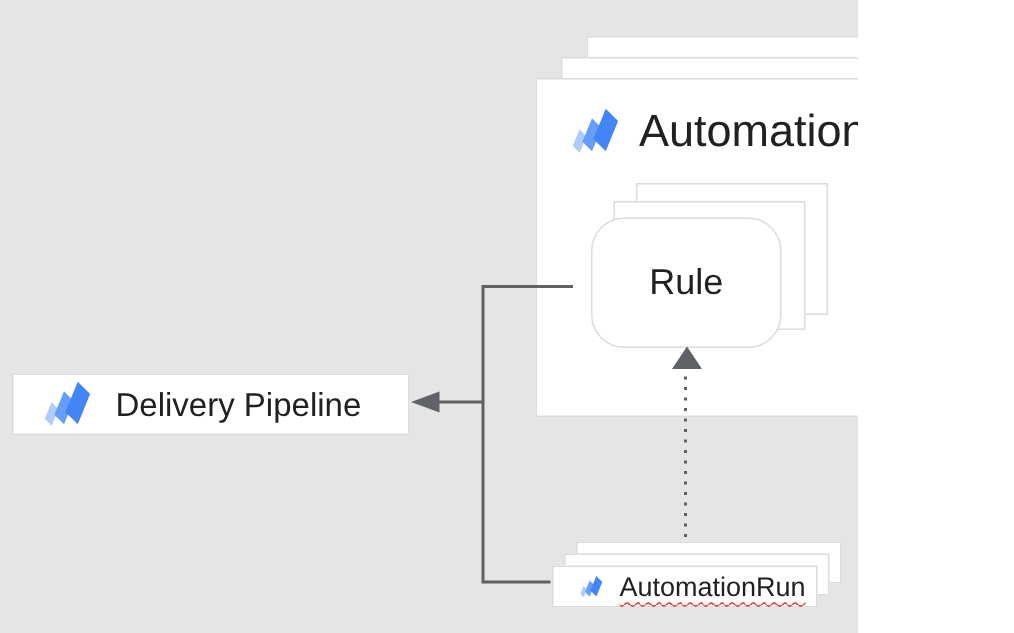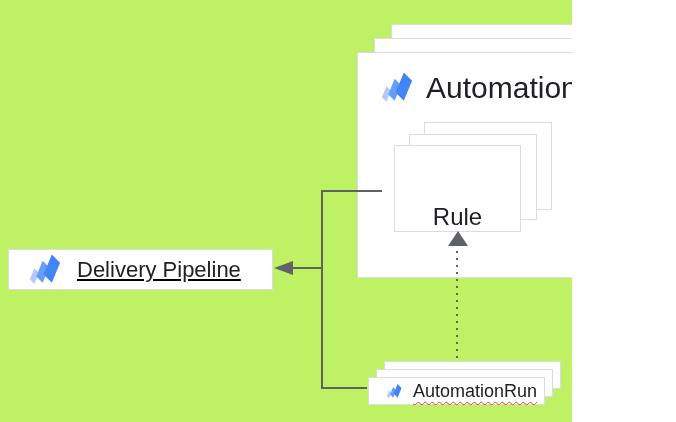--- a/index.html
+++ b/index.html
@@ -1,41 +1,41 @@
 <!DOCTYPE html>
 <html><head>
 <meta charset="utf-8">
 <style>
   html,body { margin:0; padding:0; background:#ffffff; }
   .canvas {
-    position:relative; width:572px; height:422px; background:#bef264;
+    position:relative; width:572px; height:422px; background:#e5e5e5;
     font-family:"Liberation Sans","DejaVu Sans",sans-serif; overflow:hidden;
   }
   .box {
     position:absolute; background:#ffffff; border:1px solid #dadce0;
     box-sizing:border-box;
   }
   
   .auto-l3 { left:391px; top:24px;  width:277px; height:211px; }
   .auto-l2 { left:374px; top:38px;  width:277px; height:215px; }
   .auto-l1 { left:357px; top:52px;  width:276px; height:226px; }
   .auto-header {
     position:absolute; left:380px; top:70px; height:36px;
     display:flex; align-items:center; gap:13px;
   }
   .auto-title { font-size:30px; color:#202124; line-height:36px; }
   
   .rule-l3 { left:424px; top:122px; width:128px; height:88px; }
   .rule-l2 { left:409px; top:134px; width:128px; height:86px; }
   .rule-l1 { left:394px; top:145px; width:127px; height:87px;
-             display:flex; align-items:flex-end; justify-content:center; }
+             display:flex; align-items:center; justify-content:center;border-radius:22px; }
   .rule-title { font-size:24px; color:#202124; }
   
   .dp-box  { left:8px; top:249px; width:265px; height:41px;
-             display:flex; align-items:center; padding-left:19px; gap:16px;text-decoration:underline; }
+             display:flex; align-items:center; padding-left:19px; gap:16px; }
   .dp-title { font-size:22px; color:#202124; }
   
   .run-l3 { left:384px; top:361px; width:177px; height:28px; }
   .run-l2 { left:376px; top:369px; width:177px; height:28px; }
   .run-l1 { left:368px; top:377px; width:177px; height:28px;
             display:flex; align-items:center; padding-left:17px; gap:11px; }
   .run-title {
     font-size:18px; color:#202124;
     text-decoration-line:underline;
     text-decoration-style:wavy;

